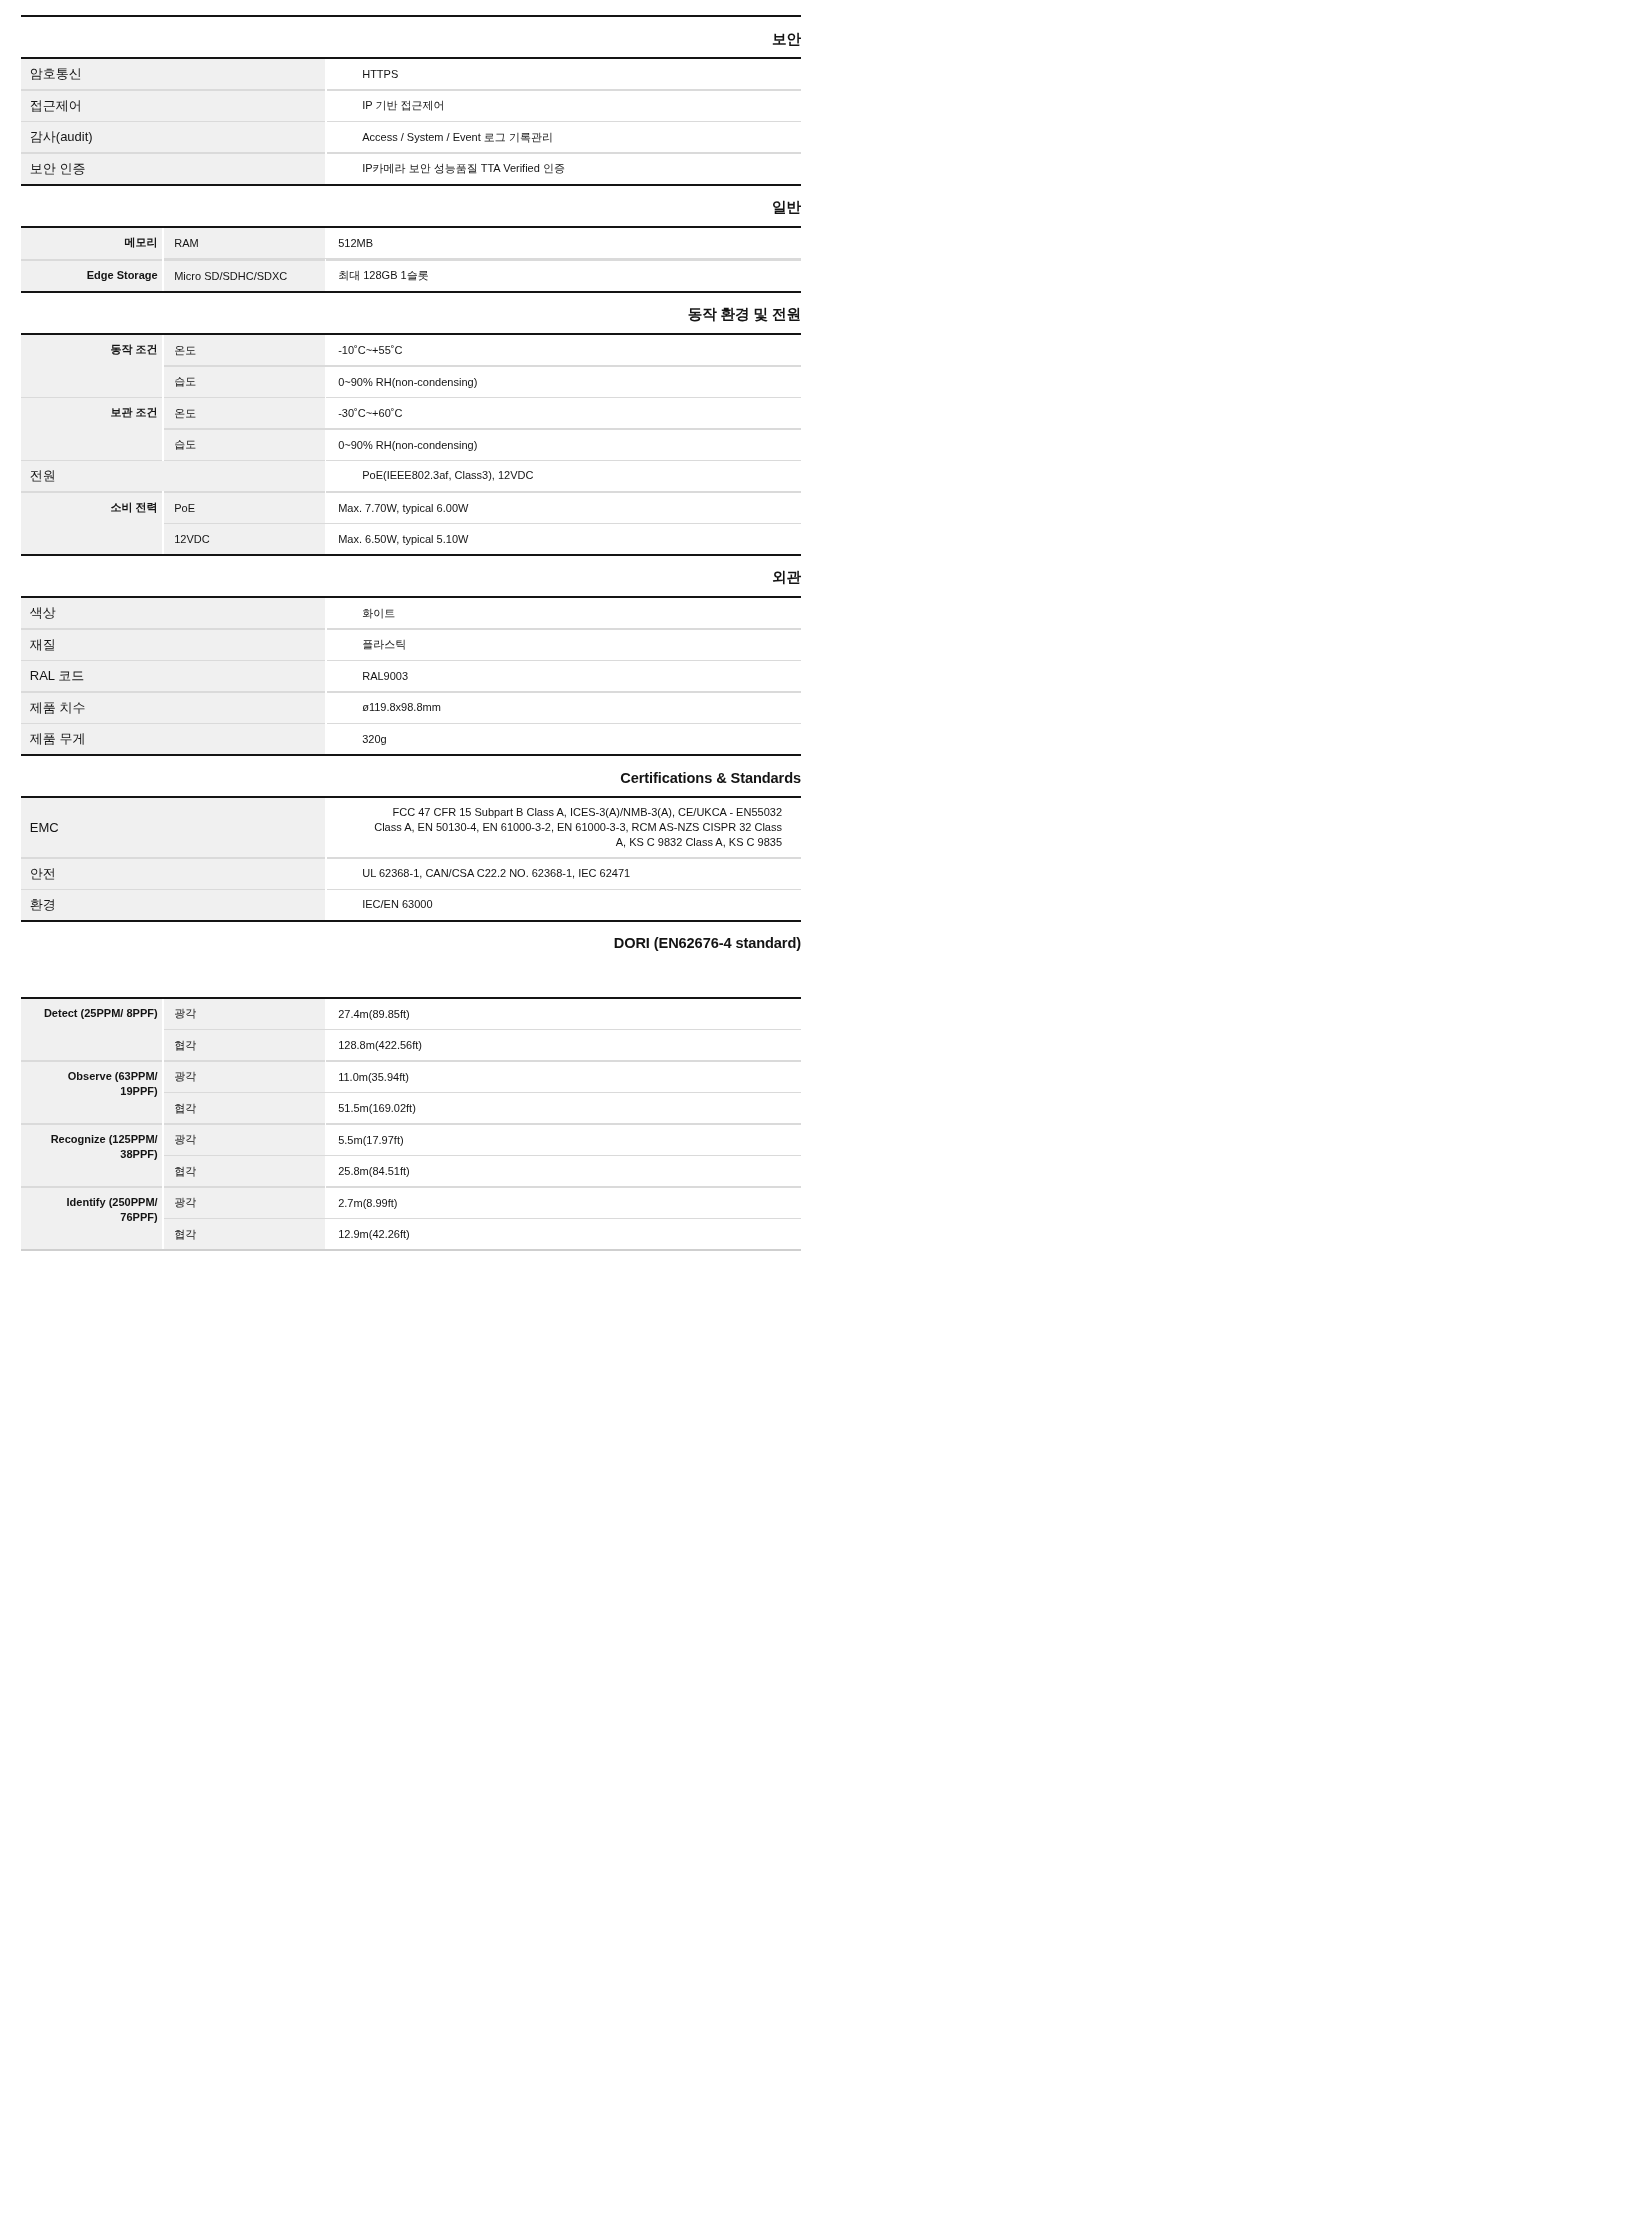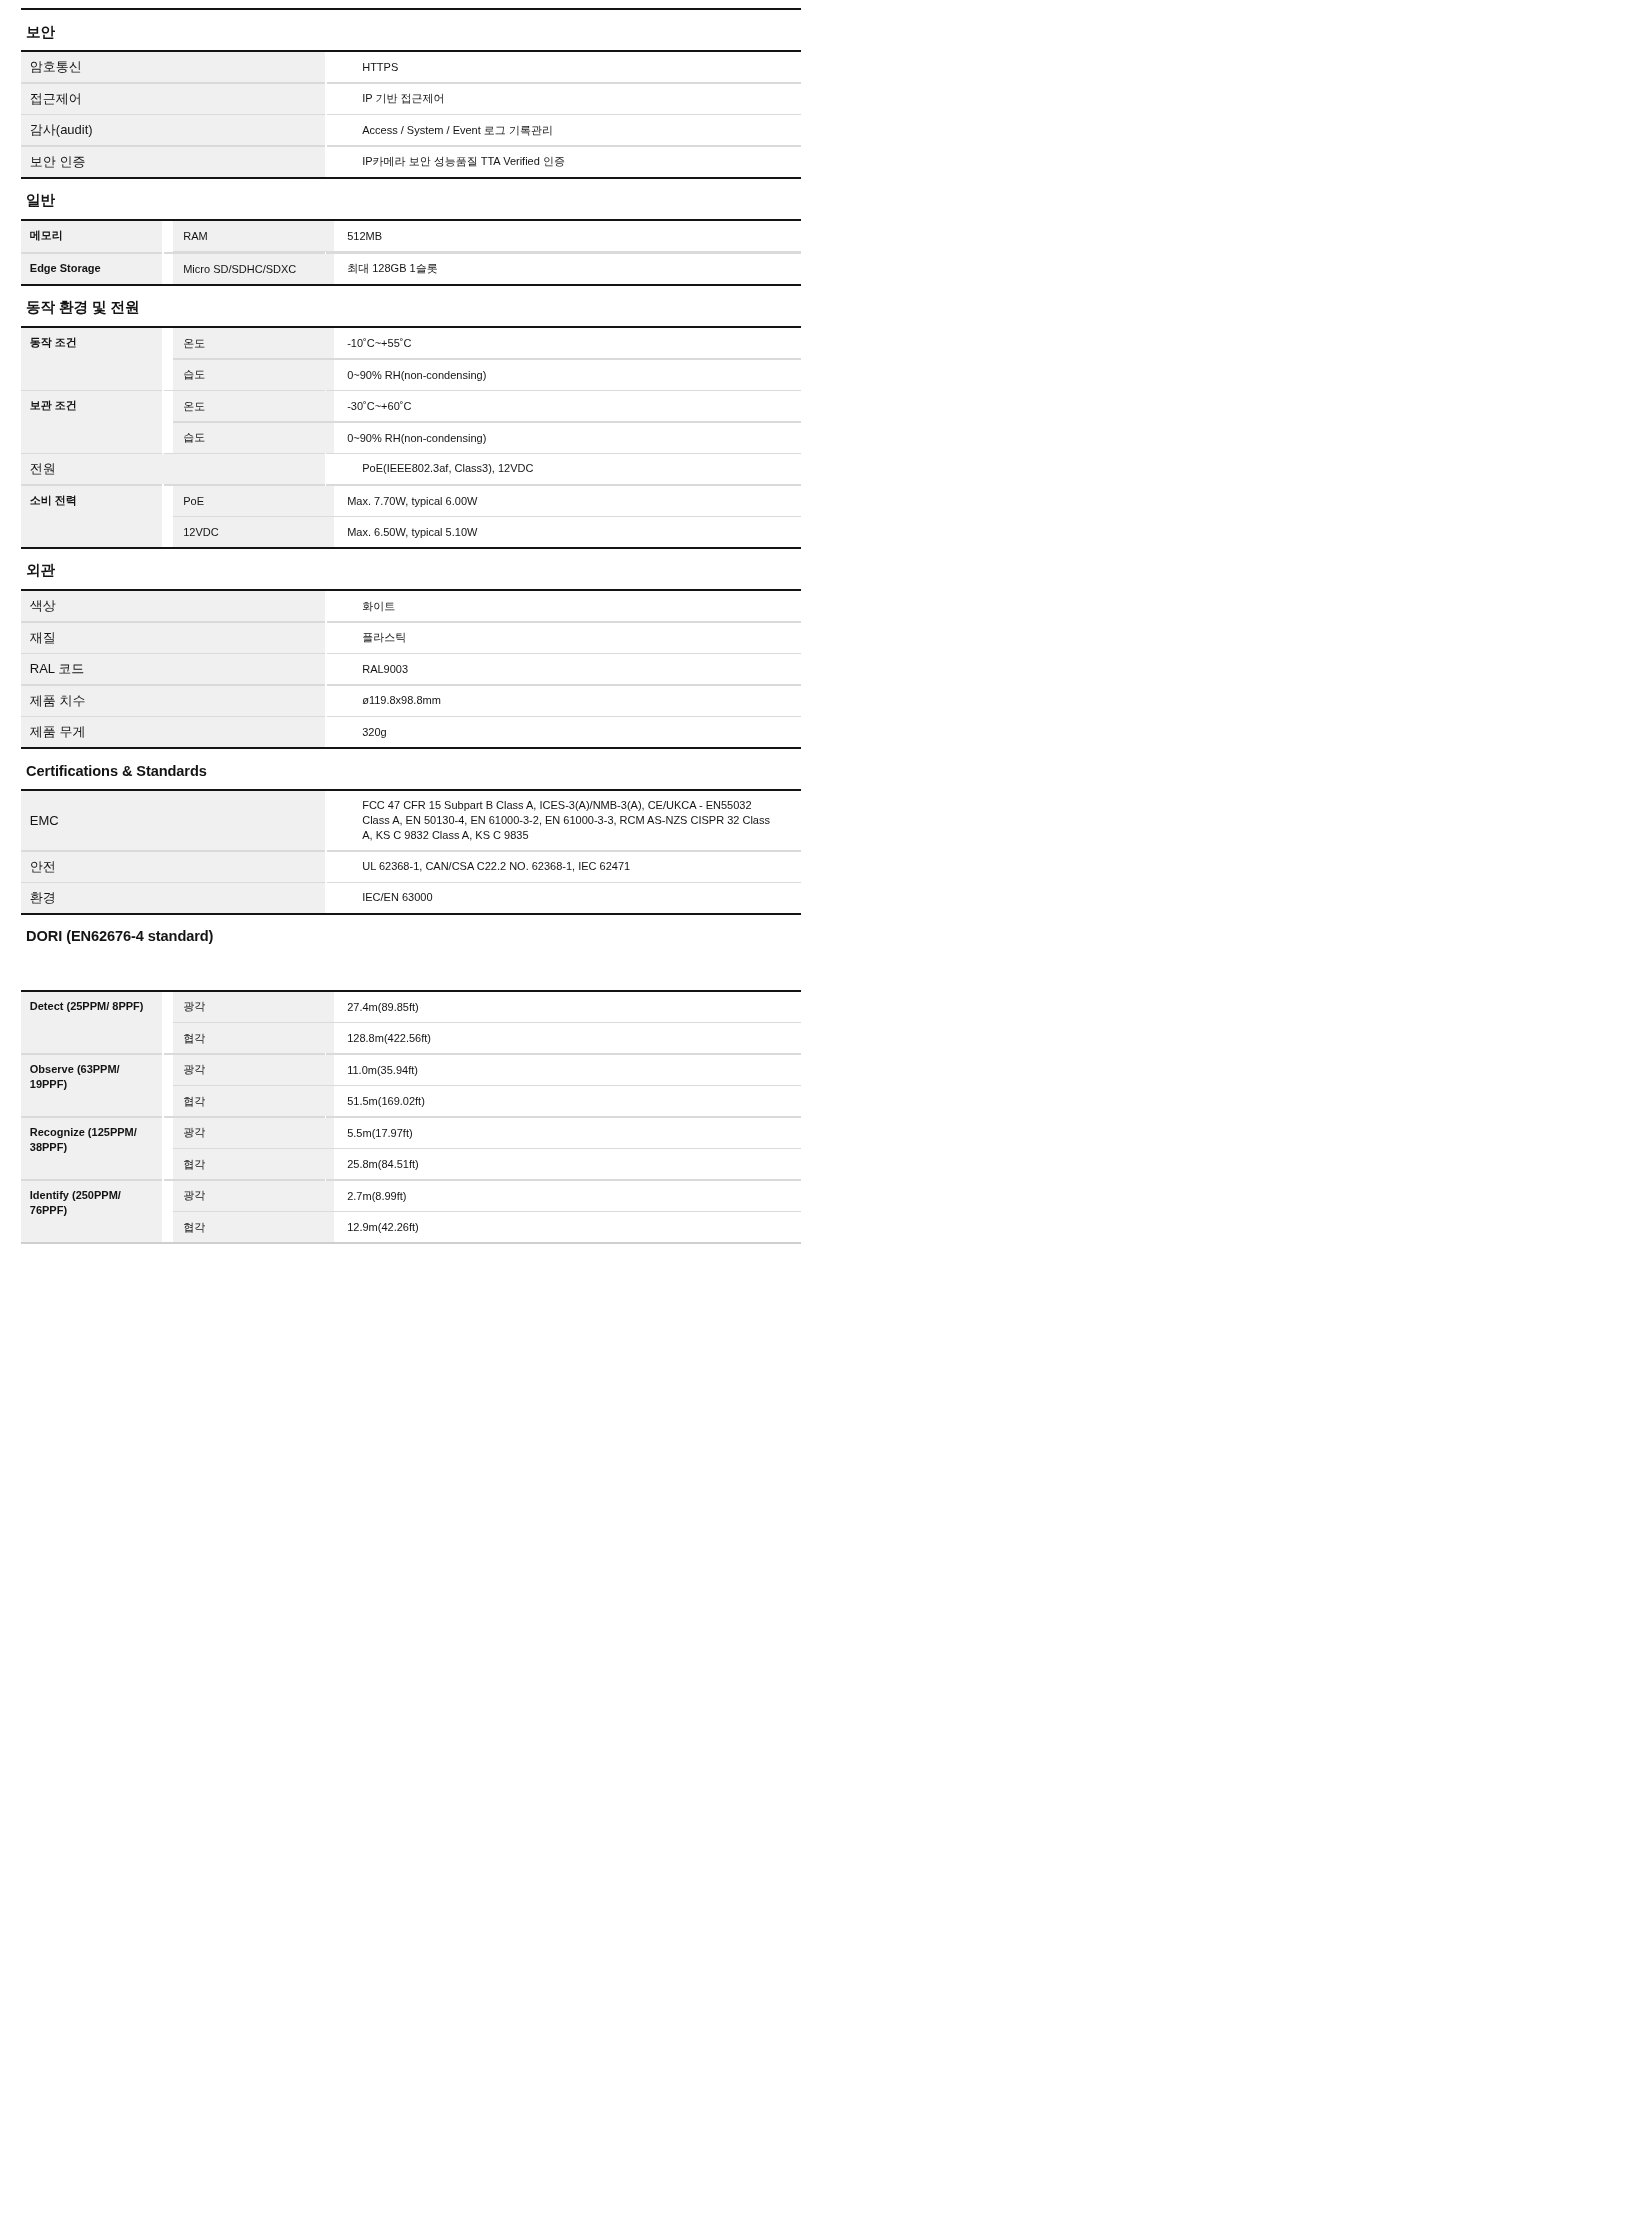--- a/index.html
+++ b/index.html
@@ -1,30 +1,30 @@
 <!DOCTYPE html>
 <html style="font-size:11.7px"><head>
 <meta charset="utf-8">
 <style>
   html,body{margin:0;padding:0;background:#ffffff;color:#141414;
     font-family:"Liberation Sans","DejaVu Sans",sans-serif;}
-  .page{width:822px;box-sizing:border-box;padding:8px 21px 29px;background:#fff;}
+  .page{width:822px;box-sizing:border-box;padding:15px 21px 29px;background:#fff;text-align:right;}
   .top-rule{height:2.2px;background:#141414;}
   .sec-title{font-size:14.6px;font-weight:700;margin:12.4px 0 9.5px;padding-left:5.1px;
     letter-spacing:-0.1px;line-height:1.25;}
   .spec-table{border-top:2.2px solid #141414;border-bottom:2.2px solid #141414;}
   .spec-table.last{border-bottom:2.2px solid #cfcfcf;margin-top:44px;}
   
   .row2{display:flex;gap:1.5px;min-height:30px;}
   .row2 .label{flex:0 0 304px;background:#f0f0f0;display:flex;align-items:center;
     padding-left:8.8px;box-sizing:border-box;font-weight:400;font-size:13px;}
   .row2 .value{flex:1;display:flex;align-items:center;
     padding:6.6px 19px 6.6px 11.7px;font-size:11px;line-height:1.38;margin-left:24px;}
   
-  .group{display:flex;gap:11px;}
+  .group{display:flex;gap:2px;}
   .g-label{flex:0 0 141px;background:#f0f0f0;padding:7.3px 4.4px 0 8.8px;
     font-weight:700;font-size:11px;line-height:1.35;box-sizing:border-box;}
   .g-right{flex:1;display:flex;flex-direction:column;}
   .subrow{display:flex;gap:1.5px;height:30px;}
   .s-label{flex:0 0 161px;background:#f0f0f0;display:flex;align-items:center;
     padding-left:10.2px;box-sizing:border-box;font-size:11px;}
   .s-value{flex:1;display:flex;align-items:center;padding-left:11.7px;font-size:11px;}
   
   .sep2{display:flex;gap:1.5px;height:1.5px;}
   .sep2 .a{flex:0 0 304px;background:#dadada;}

